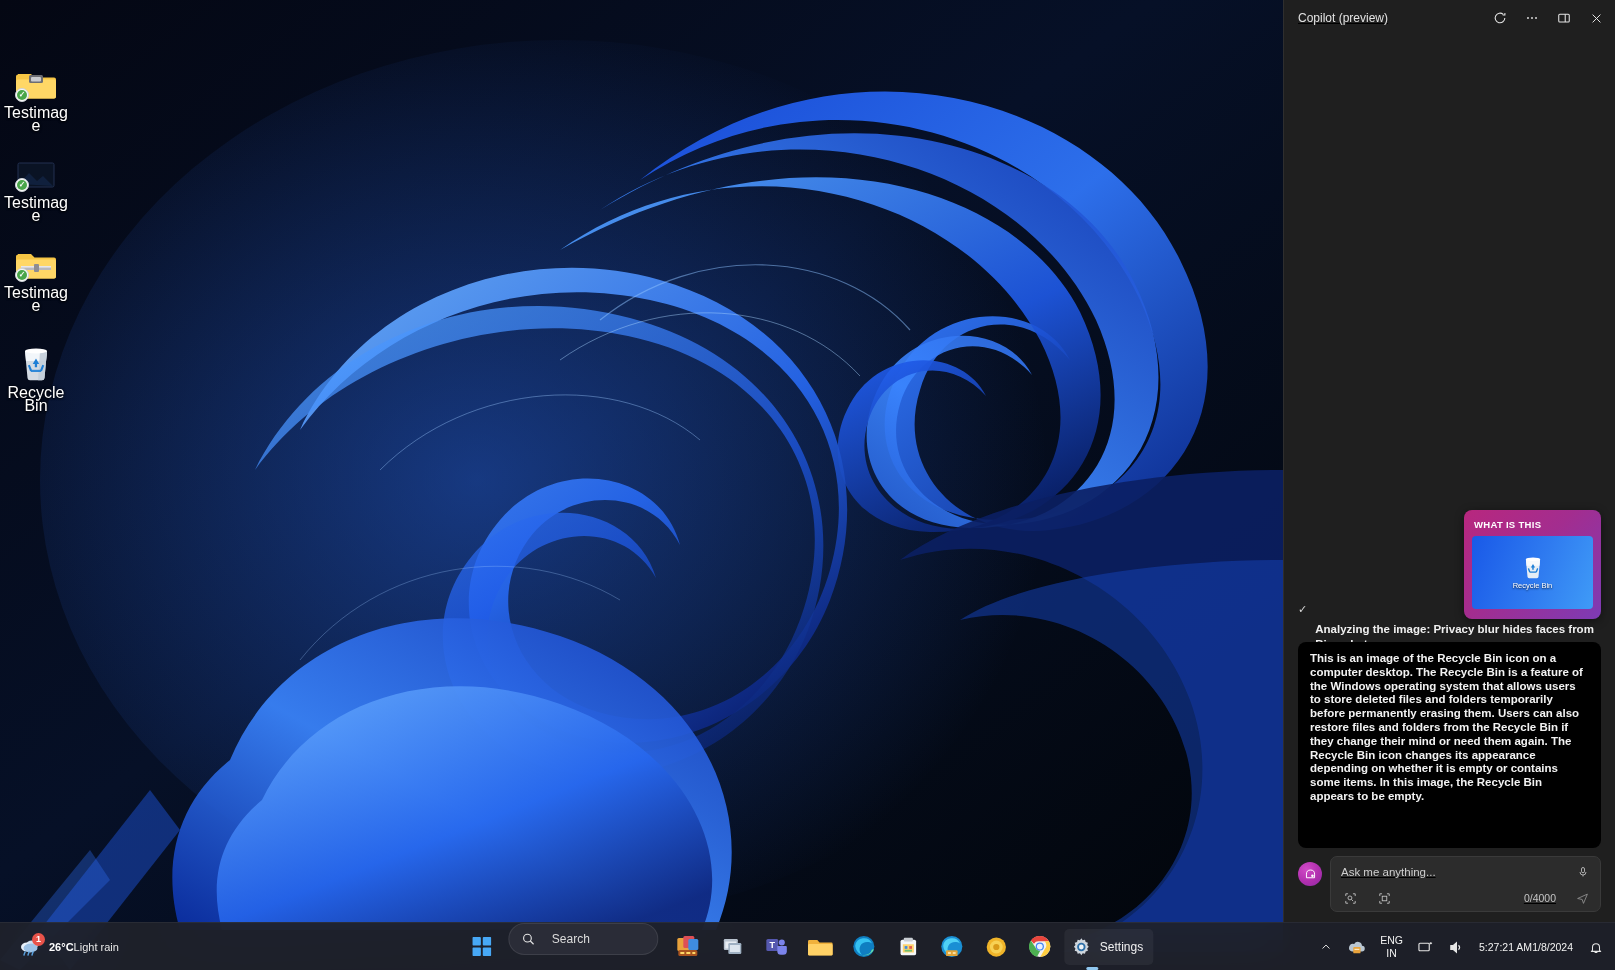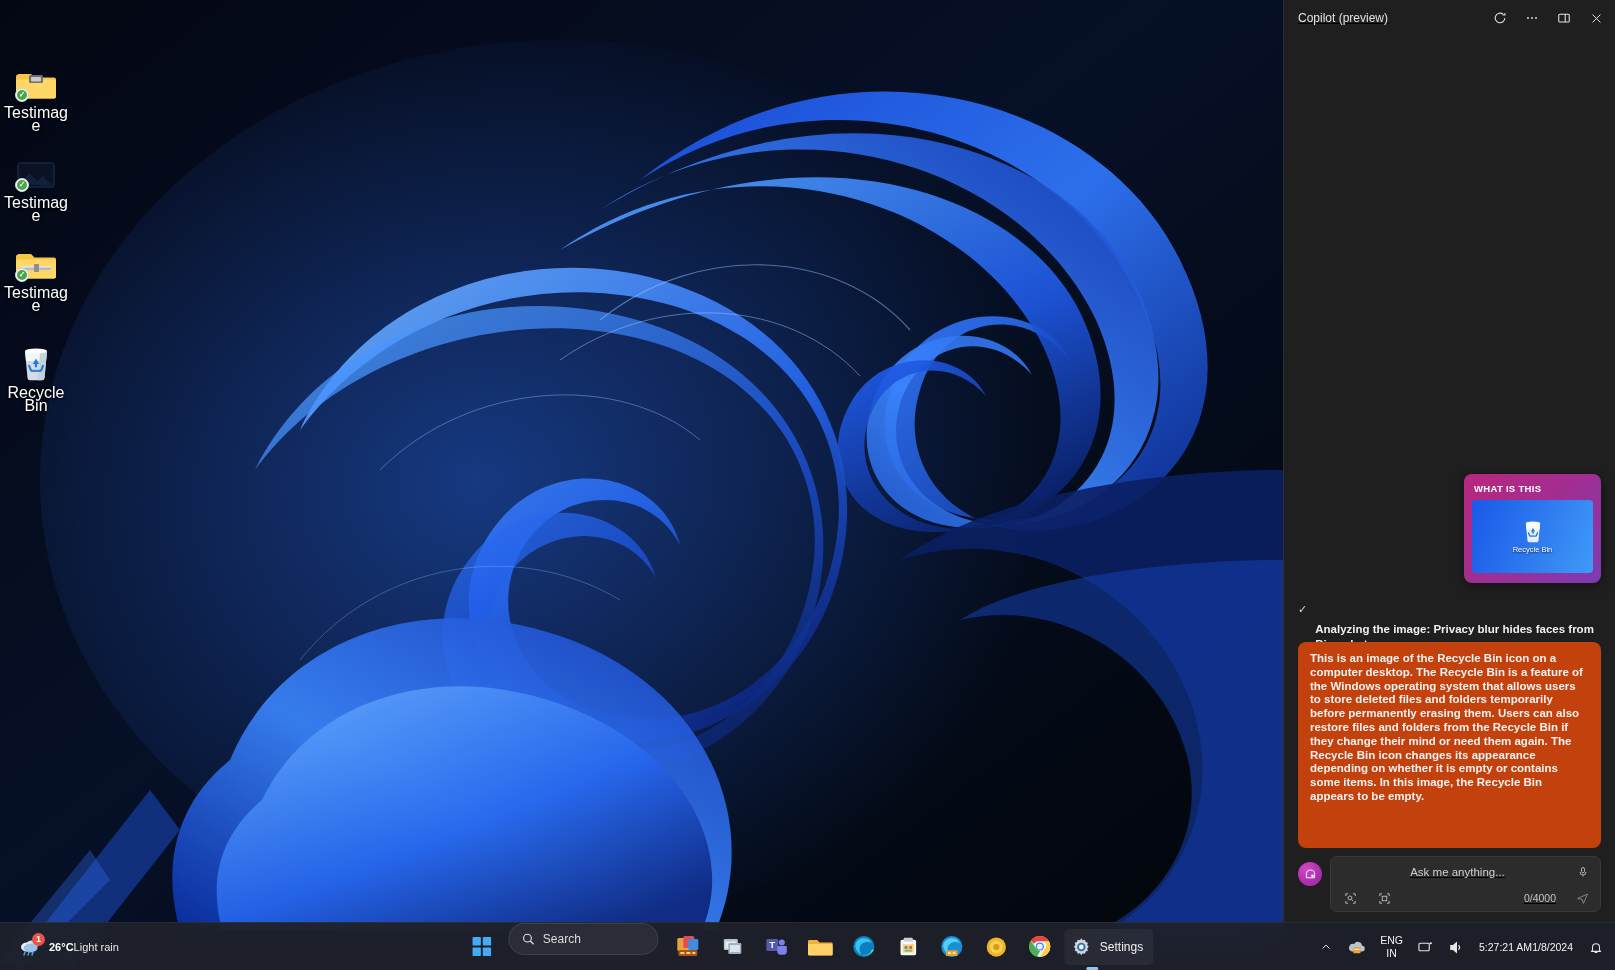--- a/index.html
+++ b/index.html
@@ -90,21 +90,21 @@
   }
   .tb-btn {
     width: 40px; height: 40px; border-radius: 5px;
     display: flex; align-items: center; justify-content: center;
     position: relative;
   }
   #tb-search {
     width: 150px; height: 32px; border-radius: 16px;
     background: rgba(43,46,56,0.92);
     border: 1px solid rgba(255,255,255,0.09);
-    display: flex; align-items: center; gap: 8px; padding: 0 12px;
+    display: flex; align-items: center; gap: 17px; padding: 0 12px;
     margin: 0 6px 15px 2px;
   }
   #tb-search .ph { font-size: 12px; color: #dcdcdc; }
   #tb-settings {
     height: 36px; border-radius: 5px; display: flex; align-items: center;
     gap: 8px; padding: 0 10px 0 6px; position: relative;
     background: rgba(255,255,255,0.05);
   }
   #tb-settings .lbl { font-size: 12px; color: #f0f0f0; }
   #tb-settings::after {
@@ -159,20 +159,21 @@
     flex: 1; position: relative; overflow: hidden;
     padding: 0 14px;
   }
 
   #card-wrap { position: absolute; right: 14px; top: 438px; }
   #img-card {
     width: 137px; border-radius: 8px;
     padding: 8px 8px 10px 8px;
     background: linear-gradient(135deg, #b8277e 0%, #a32d8f 45%, #7d3bb5 100%);
     box-shadow: 0 2px 10px rgba(0,0,0,.45);
+    margin-top: 36px;
   }
   #img-card .cap {
     font-size: 9.5px; font-weight: bold; color: #fff;
     letter-spacing: .3px; margin: 1px 0 6px 2px;
   }
   #img-thumb {
     width: 121px; height: 73px; border-radius: 4px;
     background: linear-gradient(110deg, #1959e8 0%, #2f7bf0 55%, #3f9bf7 100%);
     display: flex; flex-direction: column; align-items: center; justify-content: center;
     gap: 2px;
@@ -183,21 +184,21 @@
 
   #analyzing {
     position: absolute; left: 14px; right: 14px; top: 566px;
     display: flex; gap: 8px; align-items: flex-start;
   }
   #analyzing .tick { color: #d8d8d8; font-size: 11px; line-height: 15px; flex: none; }
   #analyzing .tx { font-size: 11.5px; line-height: 14.5px; color: #f0f0f0; font-weight: bold; margin-top: 20px; }
 
   #answer-bubble {
     position: absolute; left: 14px; right: 14px; top: 606px;
-    background: #c2410c; border-radius: 8px;
+    background: #000000; border-radius: 8px;
     padding: 10px 12px 8px 12px;
   }
   #answer-text {
     font-size: 11.5px; line-height: 13.8px; color: #f2f2f2;
     font-weight: bold;
   }
   #answer-actions {
     margin-top: 14px; display: flex; align-items: center; justify-content: space-between;
   }
   .act-row { display: flex; gap: 2px; }
@@ -214,21 +215,20 @@
   #cp-avatar {
     width: 24px; height: 24px; border-radius: 50%; flex: none; margin-top: 6px;
     background: radial-gradient(circle at 35% 30%, #d14ac7 0%, #b02fae 55%, #8e2aa6 100%);
     display: flex; align-items: center; justify-content: center;
   }
   #cp-inputbox {
     flex: 1; background: #2c2c2c; border-radius: 7px;
     border: 1px solid #3a3a3a;
     height: 56px; display: flex; flex-direction: column; justify-content: space-between;
     padding: 7px 8px 5px 10px;
-    text-align: center;
   }
   #cp-input-row { display: flex; align-items: center; }
   #cp-input-ph { flex: 1; font-size: 11.5px; color: #cfcfcf; }
   #cp-input-bottom { display: flex; align-items: center; gap: 16px; }
   .comp-icon { width: 18px; height: 16px; display: flex; align-items: center; justify-content: center; color: #c8c8c8; }
   #cp-count { margin-left: auto; font-size: 10.5px; color: #c4c4c4; }
   #cp-send { width: 20px; height: 16px; display: flex; align-items: center; justify-content: center; color: #8e8e8e; }
 
   svg { display: block; }
 </style>

